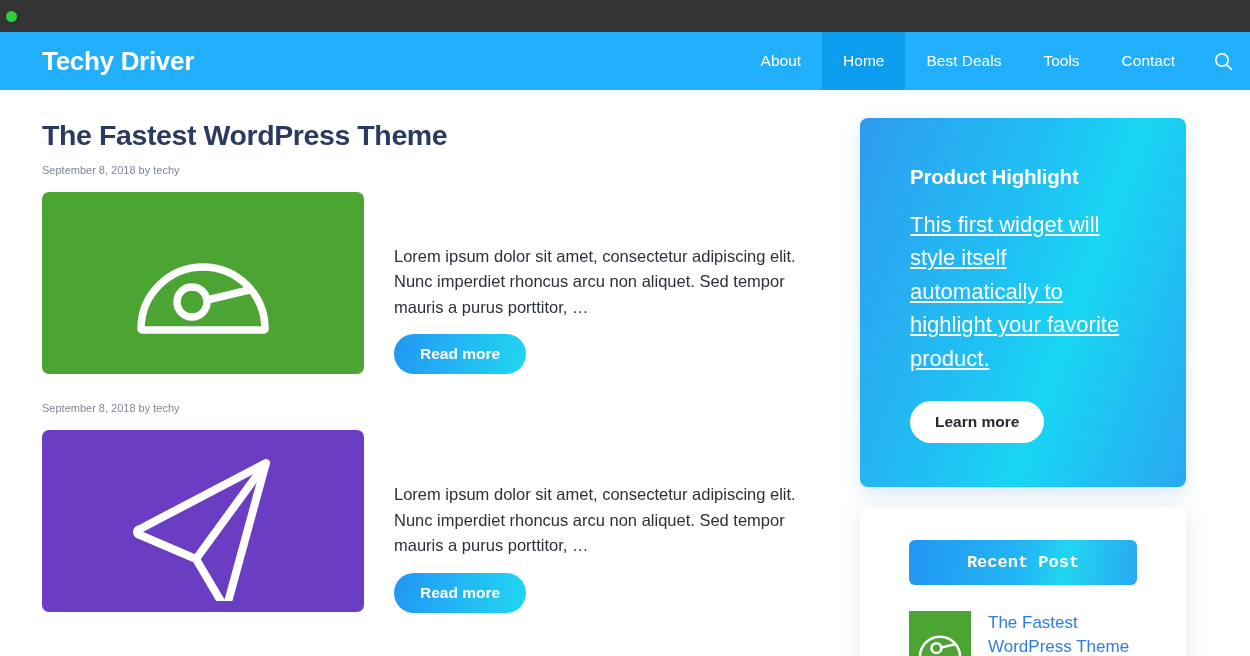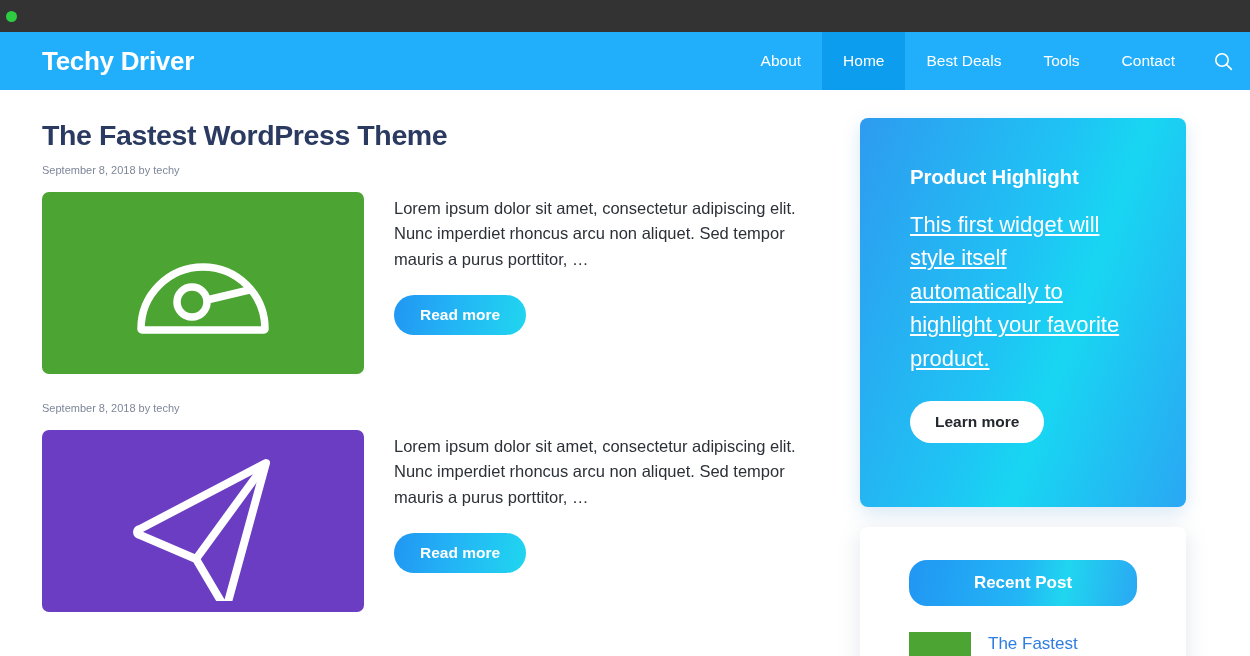--- a/index.html
+++ b/index.html
@@ -122,39 +122,40 @@
 
   .excerpt-col {
     flex: 1 1 auto;
     padding-top: 4px;
   }
   .excerpt {
     font-size: 16.5px;
     line-height: 1.55;
     color: #2c3138;
     max-width: 418px;
+    margin-top: 48px;
   }
   .read-more {
     display: inline-block;
-    margin-top: 23px;
+    margin-top: 14px;
     padding: 11px 26px;
     border: none;
     border-radius: 40px;
     background: linear-gradient(100deg, #2196f3 0%, #23b6f5 48%, #20d6ef 100%);
     color: #ffffff;
     font-family: "Liberation Sans", sans-serif;
     font-size: 15.5px;
     font-weight: bold;
     cursor: pointer;
   }
 
   
   .widget-highlight {
     border-radius: 8px;
-    padding: 47px 50px 64px 50px;
+    padding: 47px 50px 44px 50px;
     background: linear-gradient(110deg, #2e9bf0 0%, #1fc3f4 46%, #18d6f2 62%, #2aa7f3 100%);
     color: #ffffff;
     box-shadow: 0 6px 18px rgba(40,130,200,.18);
   }
   .widget-highlight h3 {
     font-size: 20.5px;
     font-weight: bold;
     letter-spacing: -0.2px;
   }
   .widget-highlight p {
@@ -182,24 +183,24 @@
     background: #ffffff;
     border-radius: 8px;
     padding: 33px 49px 30px 49px;
     box-shadow: 0 5px 22px rgba(90,105,140,.17);
   }
   .recent-heading {
     display: block;
     width: 100%;
     padding: 13px 0;
     border: none;
-    border-radius: 18px;
+    border-radius: 6px;
     background: linear-gradient(100deg, #2196f3 0%, #23b6f5 50%, #20d6ef 68%, #2aa7f3 100%);
     color: #ffffff;
-    font-family: Liberation Sans, sans-serif;
+    font-family: Liberation Mono, monospace;
     font-size: 17px;
     font-weight: bold;
     text-align: center;
     cursor: pointer;
   }
   .recent-item {
     display: flex;
     gap: 17px;
     margin-top: 26px;
     align-items: flex-start;

